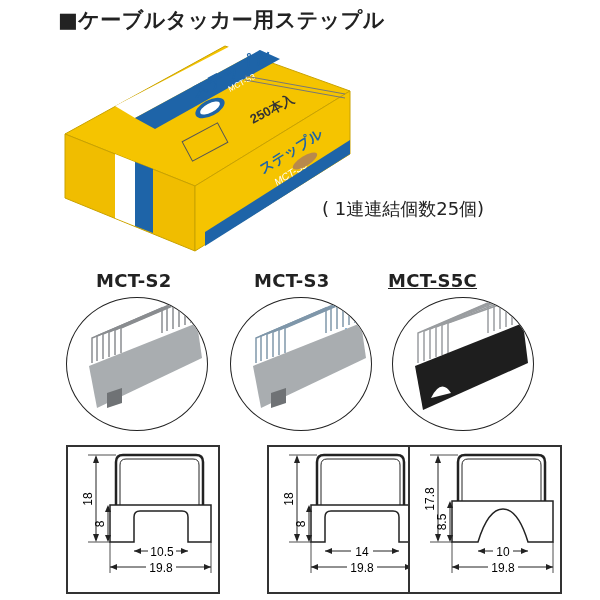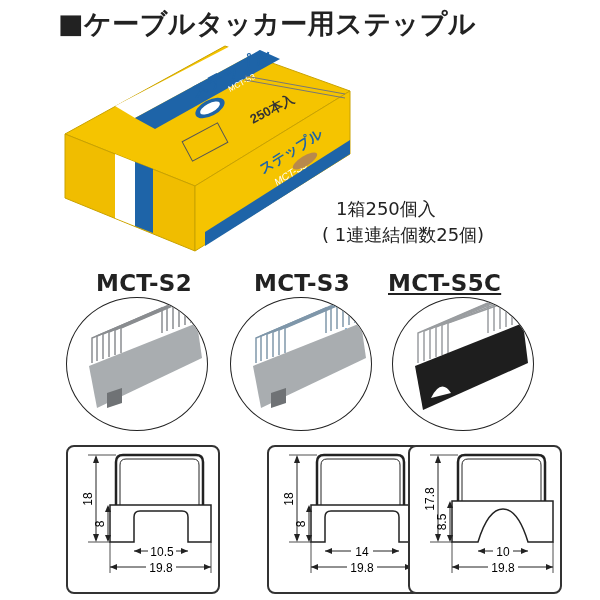--- a/index.html
+++ b/index.html
@@ -1,24 +1,24 @@
 <!DOCTYPE html>
 <html><head>
 <meta charset="utf-8">
 <style>
   html, body { margin: 0; padding: 0; background: #ffffff; }
   body { width: 600px; height: 600px; position: relative; overflow: hidden;
          font-family: "DejaVu Sans", sans-serif; color: #222; }
-  .title { position: absolute; left: 58px; top: 6px; font-size: 27px; font-weight: bold; color: #222; letter-spacing: 0.5px; }
+  .title { position: absolute; left: 58px; top: 6px; font-size: 21px; font-weight: bold; color: #222; letter-spacing: 0.5px; }
   .box-wrap { position: absolute; left: 55px; top: 36px; width: 300px; height: 220px; }
   .qty { position: absolute; left: 322px; top: 196px; font-size: 18px; line-height: 26px; color: #222; }
   .qty .l1 { margin-left: 14px; display: block; }
-  .model { position: absolute; top: 270px; font-size: 23px; font-weight: bold; color: #222; letter-spacing: 0.3px; }
+  .model { position: absolute; top: 270px; font-size: 18px; font-weight: bold; color: #222; letter-spacing: 0.3px; }
   .circle { position: absolute; top: 297px; width: 140px; height: 132px; border: 1.5px solid #222; border-radius: 50%; background: #fff; overflow: hidden; }
-  .dim-box { position: absolute; top: 445px; width: 150px; height: 145px; border: 2px solid #333; border-radius: 8px; background: #fff; }
+  .dim-box { position: absolute; top: 445px; width: 150px; height: 145px; border: 2px solid #333; border-radius: 0; background: #fff; }
   svg text { font-family: "Liberation Sans", sans-serif; }
 </style>
 </head>
 <body>
 
 <div class="title">■ケーブルタッカー用ステップル</div>
 
 <div class="box-wrap">
   <svg width="300" height="220" viewBox="0 0 300 220">
 
@@ -50,21 +50,20 @@
     <rect x="130" y="95" width="40" height="22" fill="none" stroke="#555" stroke-width="1" transform="rotate(-28 150 106)"></rect>
 
     <line x1="190" y1="40" x2="290" y2="58" stroke="#777" stroke-width="1"></line>
     <line x1="190" y1="44" x2="290" y2="62" stroke="#777" stroke-width="1"></line>
 
     <ellipse cx="250" cy="125" rx="14" ry="5" fill="#b8894c" transform="rotate(-32 250 125)"></ellipse>
   </svg>
 </div>
 
 <div class="qty">
-  <span class="l1">1箱250個入</span>
   <span>( 1連連結個数25個)</span>
 </div>
 
 <div class="model" style="left:96px;">MCT-S2</div>
 <div class="model" style="left:254px;">MCT-S3</div>
 <div class="model" style="left:388px;text-decoration:underline;">MCT-S5C</div>
 
 <div class="circle" style="left:66px;">
   <svg width="140" height="132" viewBox="0 0 140 132">
     <g stroke="#8a8d90" stroke-width="1.5" fill="none">

